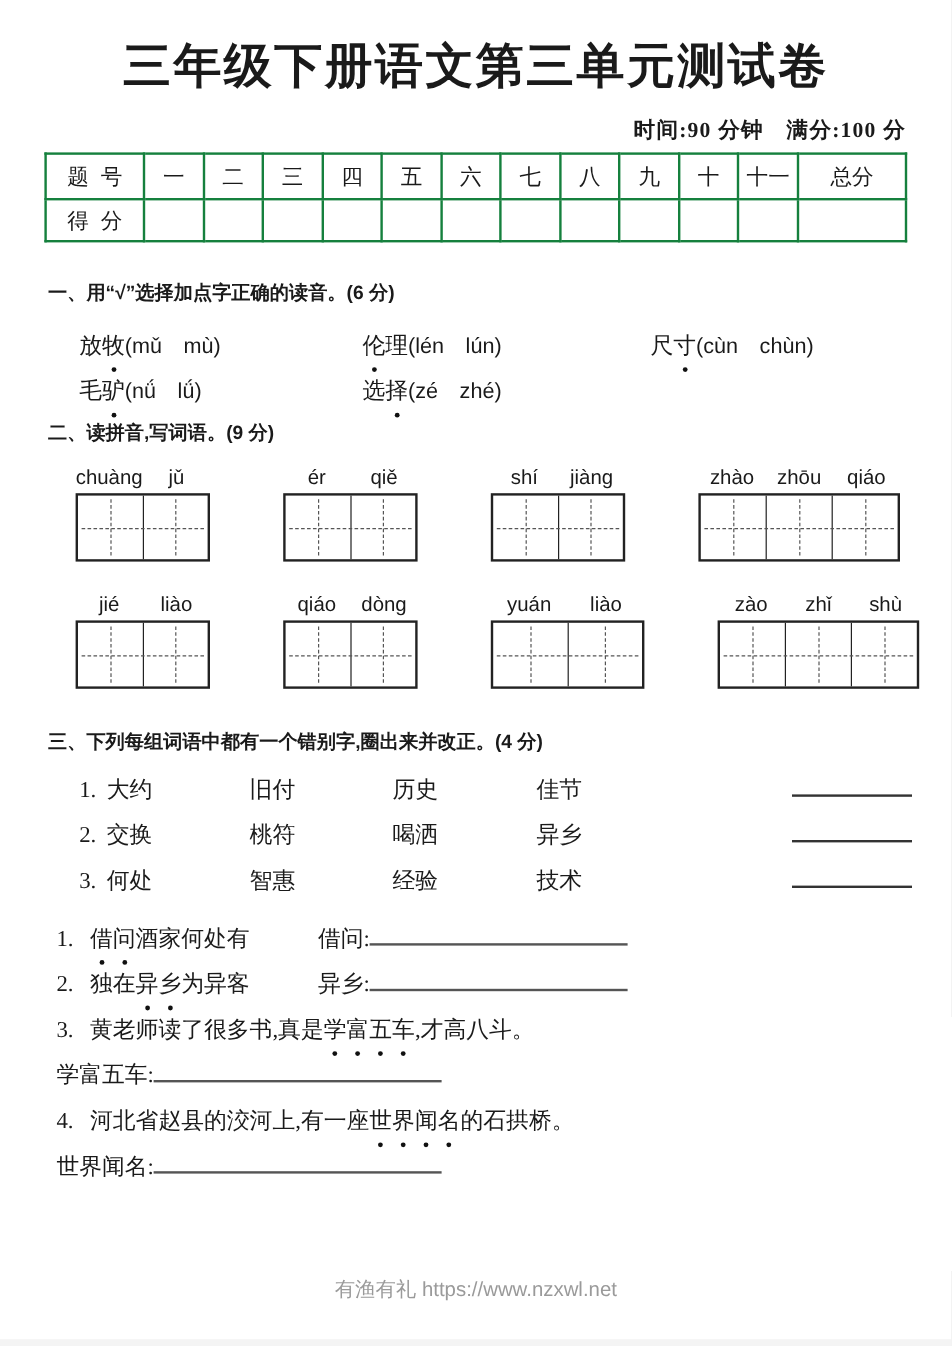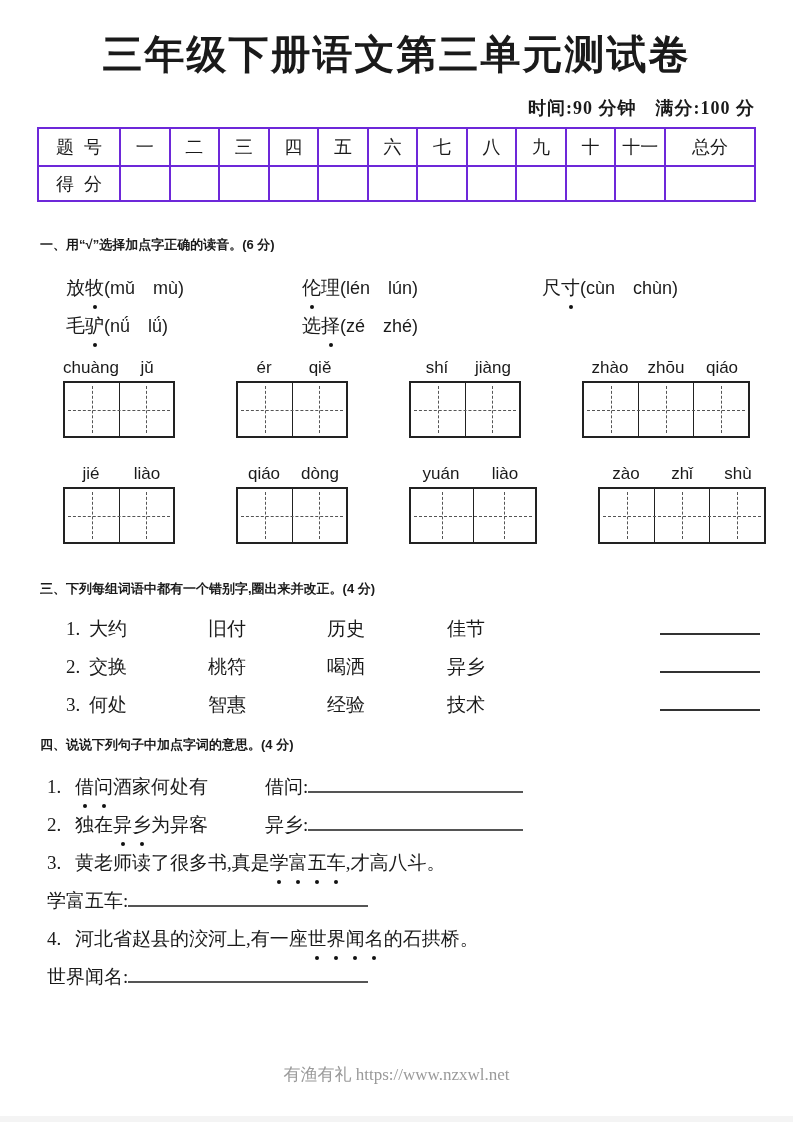--- a/index.html
+++ b/index.html
@@ -5,29 +5,29 @@
   html,body{margin:0;padding:0;background:#e9e9e9;}
   .page{position:relative;width:793px;height:1122px;background:#ffffff;overflow:hidden;
         font-family:"Liberation Serif","DejaVu Serif",serif;color:#1a1a1a;}
   
   .title{padding-top:30px;text-align:center;font-size:40px;font-weight:bold;
          letter-spacing:2px;line-height:50px;}
   .meta{margin:16px 38px 0 0;text-align:right;font-size:18px;font-weight:bold;letter-spacing:1px;}
   
   .score-table{margin:7px 0 0 37px;border-collapse:collapse;table-layout:fixed;width:719px;
                font-size:18px;}
-  .score-table,.score-table td{border:2px solid #6d28d9;}
+  .score-table,.score-table td{border:2px solid #15803d;}
   .score-table td{text-align:center;padding:0;height:33px;}
   .score-table tr:first-child td{height:36px;}
   .score-table td:first-child{width:80px;}
   .score-table td:last-child{width:88px;}
   .th-label{letter-spacing:0.55em;text-indent:0.55em;}
   
   .s-head{margin-left:40px;font-family:"Liberation Sans","DejaVu Sans",sans-serif;
-          font-weight:bold;font-size:13px;line-height:26px;}
+          font-weight:bold;font-size:16px;line-height:26px;}
   .s1-head{margin-top:30px;}
   .s2-head{margin-top:4px;}
   .s3-head{margin-top:32px;}
   .s4-head{margin-top:8px;}
   
   .s1-grid{margin:11px 0 0 66px;display:grid;grid-template-columns:236px 240px 1fr;
            font-size:19px;}
   .s1-item{height:38px;line-height:38px;white-space:nowrap;}
   .s1-item .opts{font-family:"Liberation Sans","DejaVu Sans",sans-serif;font-size:18px;}
   .du{position:relative;display:inline-block;}
@@ -57,21 +57,21 @@
   .s4-items{margin-top:10px;font-size:19px;}
   .s4-row{padding-left:47px;height:38px;line-height:38px;white-space:nowrap;}
   .s4-num{display:inline-block;width:28px;}
   .s4-sent-fixed{display:inline-block;width:190px;}
   .s4-term{display:inline-block;}
   .s4-blank{display:inline-block;width:215px;border-bottom:2px solid #555;}
   .s4-sub{padding-left:47px;}
   .s4-blank-wide{width:240px;}
   
   .footer{position:absolute;left:0;right:0;bottom:36px;text-align:center;
-          font-family:Liberation Serif, serif;font-size:17px;color:#9a9a9a;}
+          font-family:Liberation Sans, sans-serif;font-size:17px;color:#9a9a9a;}
   .bottom-strip{position:absolute;left:0;right:0;bottom:0;height:6px;background:#f4f4f4;}
 </style>
 </head>
 <body>
 
 <div class="page">
 
   <div class="title">三年级下册语文第三单元测试卷</div>
 
   <div class="meta">时间:90 分钟　满分:100 分</div>
@@ -113,20 +113,21 @@
 
   <div class="s-head s1-head">一、用“√”选择加点字正确的读音。(6 分)</div>
   <div class="s1-grid">
       <div class="s1-item"><span class="word"><span>放</span><span class="du">牧</span></span><span class="opts">(mǔ　mù)</span></div>
       <div class="s1-item"><span class="word"><span class="du">伦</span><span>理</span></span><span class="opts">(lén　lún)</span></div>
       <div class="s1-item"><span class="word"><span>尺</span><span class="du">寸</span></span><span class="opts">(cùn　chùn)</span></div>
       <div class="s1-item"><span class="word"><span>毛</span><span class="du">驴</span></span><span class="opts">(nǘ　lǘ)</span></div>
       <div class="s1-item"><span class="word"><span>选</span><span class="du">择</span></span><span class="opts">(zé　zhé)</span></div>
     </div>
 
+  <div class="s-head s2-head">二、读拼音,写词语。(9 分)</div>
   <div class="p-row p-row1">
       <div class="p-group" style="width: 112px;">
         <div class="p-labels">
           <span>chuàng</span>
           <span>jǔ</span>
         </div>
         <div class="p-box">
           <div class="p-cell"></div>
           <div class="p-cell"></div>
         </div>
@@ -209,21 +210,20 @@
       </div>
     </div>
 
   <div class="s-head s3-head">三、下列每组词语中都有一个错别字,圈出来并改正。(4 分)</div>
   <div class="s3-rows">
       <div class="s3-row"><span class="s3-num">1.</span><span class="s3-w s3-w0">大约</span><span class="s3-w s3-w1">旧付</span><span class="s3-w s3-w2">历史</span><span class="s3-w s3-w3">佳节</span><span class="s3-blank"></span></div>
       <div class="s3-row"><span class="s3-num">2.</span><span class="s3-w s3-w0">交换</span><span class="s3-w s3-w1">桃符</span><span class="s3-w s3-w2">喝洒</span><span class="s3-w s3-w3">异乡</span><span class="s3-blank"></span></div>
       <div class="s3-row"><span class="s3-num">3.</span><span class="s3-w s3-w0">何处</span><span class="s3-w s3-w1">智惠</span><span class="s3-w s3-w2">经验</span><span class="s3-w s3-w3">技术</span><span class="s3-blank"></span></div>
     </div>
 
-  <div class="s-head s4-head">四、说说下列句子中加点字词的意思。(4 分)</div>
   <div class="s4-items">
       <div class="s4-row"><span class="s4-num">1.</span><span class="s4-sent s4-sent-fixed"><span class="du">借</span><span class="du">问</span><span>酒</span><span>家</span><span>何</span><span>处</span><span>有</span></span><span class="s4-term">借问:</span><span class="s4-blank"></span></div>
       <div class="s4-row"><span class="s4-num">2.</span><span class="s4-sent s4-sent-fixed"><span>独</span><span>在</span><span class="du">异</span><span class="du">乡</span><span>为</span><span>异</span><span>客</span></span><span class="s4-term">异乡:</span><span class="s4-blank"></span></div>
       <div class="s4-row"><span class="s4-num">3.</span><span class="s4-sent"><span>黄</span><span>老</span><span>师</span><span>读</span><span>了</span><span>很</span><span>多</span><span>书</span><span>,</span><span>真</span><span>是</span><span class="du">学</span><span class="du">富</span><span class="du">五</span><span class="du">车</span><span>,</span><span>才</span><span>高</span><span>八</span><span>斗</span><span>。</span></span></div>
       <div class="s4-row s4-sub"><span class="s4-term">学富五车:</span><span class="s4-blank s4-blank-wide"></span></div>
       <div class="s4-row"><span class="s4-num">4.</span><span class="s4-sent"><span>河</span><span>北</span><span>省</span><span>赵</span><span>县</span><span>的</span><span>洨</span><span>河</span><span>上</span><span>,</span><span>有</span><span>一</span><span>座</span><span class="du">世</span><span class="du">界</span><span class="du">闻</span><span class="du">名</span><span>的</span><span>石</span><span>拱</span><span>桥</span><span>。</span></span></div>
       <div class="s4-row s4-sub"><span class="s4-term">世界闻名:</span><span class="s4-blank s4-blank-wide"></span></div>
     </div>
 
   <div class="footer">有渔有礼 https://www.nzxwl.net</div>

